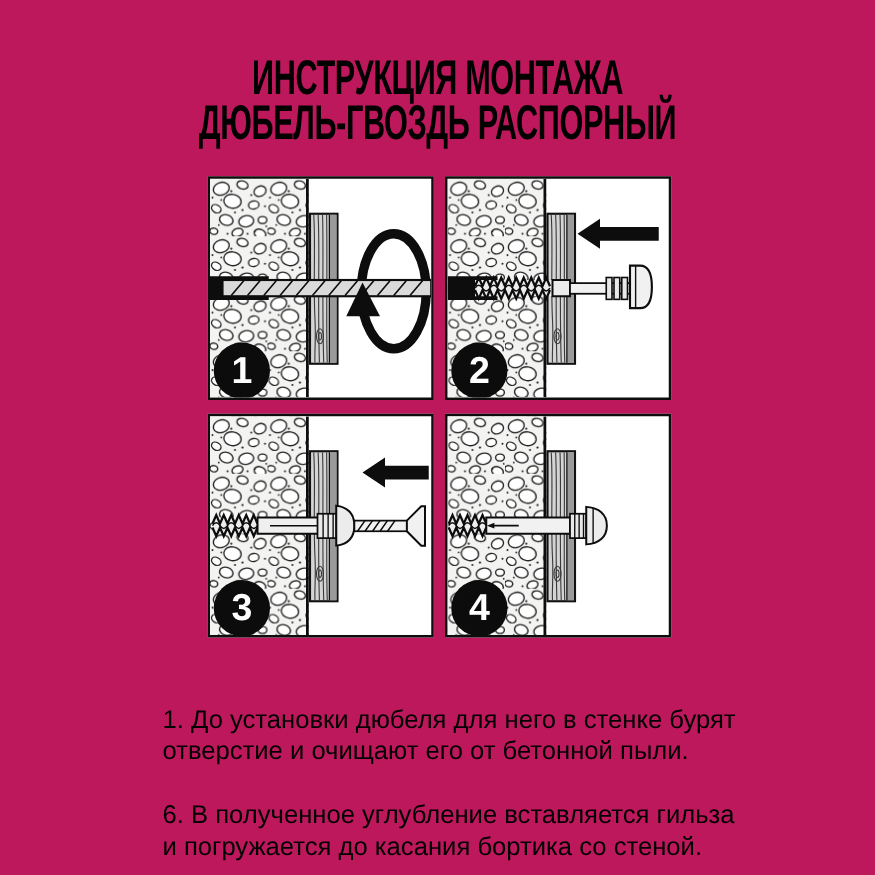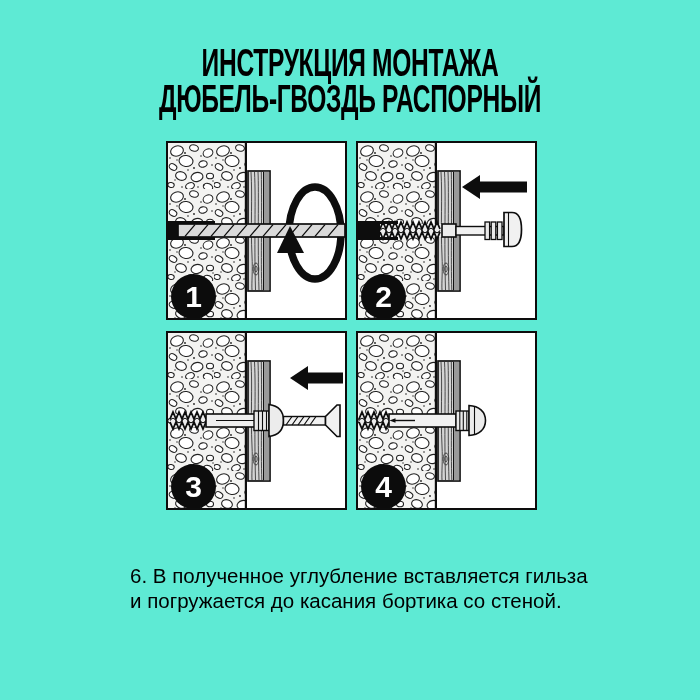--- a/index.html
+++ b/index.html
@@ -1,16 +1,16 @@
 <!DOCTYPE html>
 <html><head>
 <meta charset="utf-8">
 <style>
   html,body{margin:0;padding:0;background:#fff;}
-  .page{position:relative;width:700px;height:700px;background:#5eead4;overflow:hidden;
+  .page{position:relative;width:700px;height:700px;background:#be185d;overflow:hidden;
         font-family:"Liberation Sans",sans-serif;color:#000;}
   .title{position:absolute;top:45px;left:0;width:700px;text-align:center;}
   .title .line{font-weight:bold;font-size:39px;line-height:36px;letter-spacing:-0.5px;
         white-space:nowrap;transform:scaleX(0.63);transform-origin:50% 50%;}
   .grid{position:absolute;left:166px;top:141px;display:grid;
         grid-template-columns:181px 181px;grid-auto-rows:179px;column-gap:9px;row-gap:11px;}
   .panel{position:relative;width:181px;height:179px;box-sizing:border-box;
         border:2px solid #0d0d0d;background:#fff;overflow:hidden;}
   .panel svg{display:block;}
   .badge{position:absolute;left:3px;top:131px;width:45px;height:45px;border-radius:50%;
@@ -177,18 +177,20 @@
           <path d="M111,72.5 C121,73 127.5,78.5 127.5,87.5 C127.5,96.5 121,102 111,102.5 Z" fill="#ececec" stroke="#0d0d0d" stroke-width="1.6"></path>
           <line x1="116.5" y1="73.5" x2="116.5" y2="101.5" stroke="#0d0d0d" stroke-width="1.1"></line>
         </g>
       </svg>
       <div class="badge">4</div>
     </div>
 
   </div>
 
   <div class="instructions">
+    <p>1. До установки дюбеля для него в стенке бурят
+отверстие и очищают его от бетонной пыли.</p>
     <p>6. В полученное углубление вставляется гильза
 и погружается до касания бортика со стеной.</p>
     
   </div>
 
 </div>
 
 </body></html>

